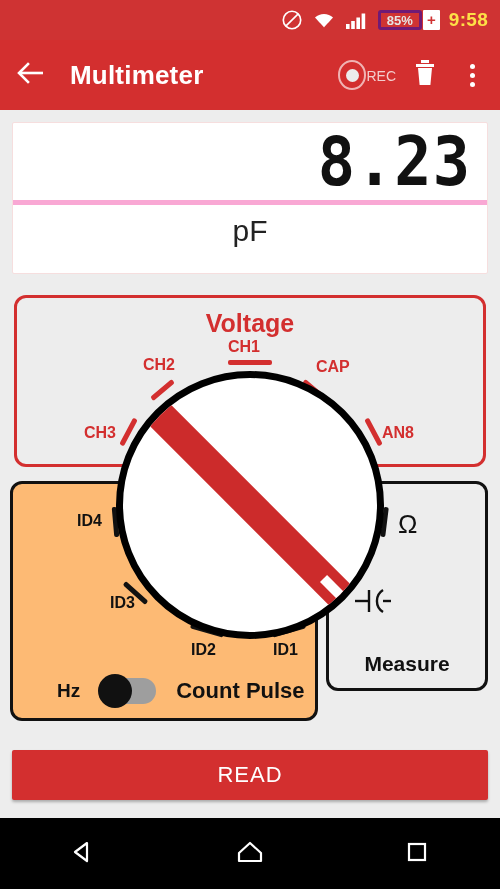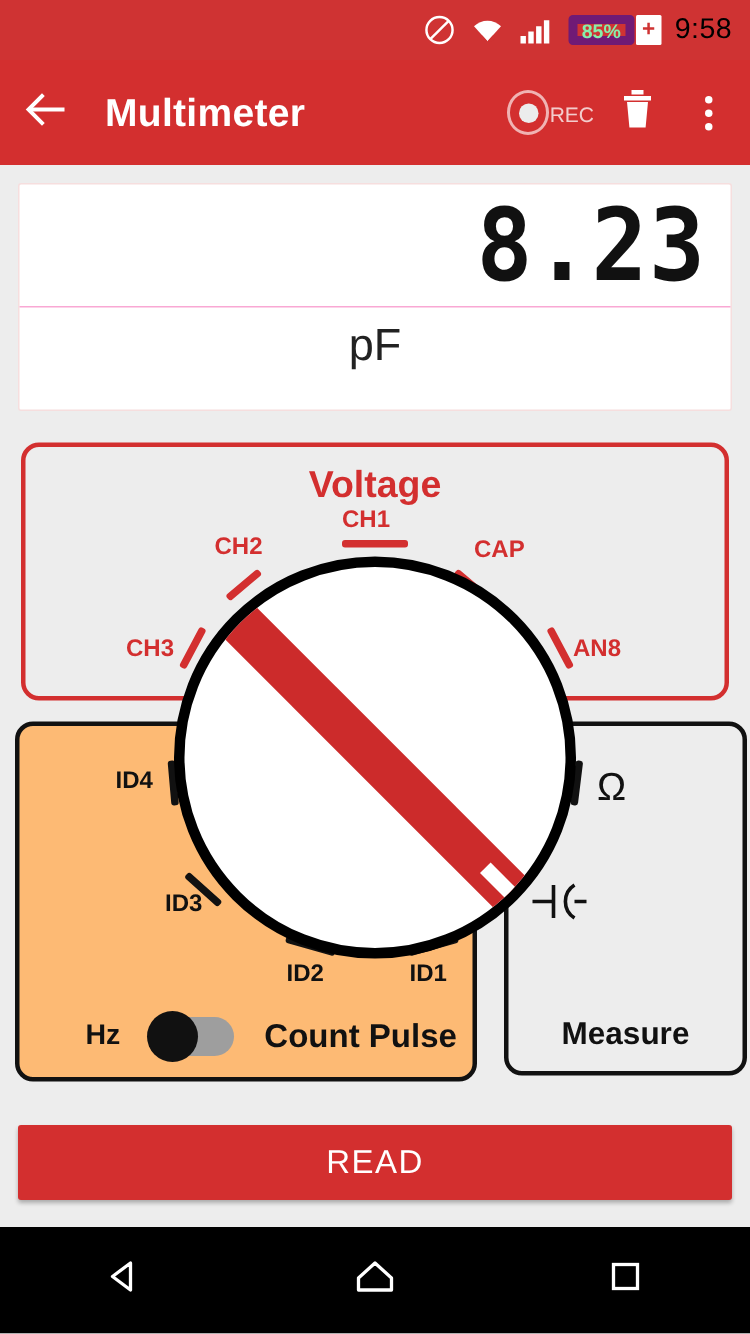--- a/index.html
+++ b/index.html
@@ -12,25 +12,25 @@
   #app { position: relative; width: 500px; height: 889px; background: #ededed; }
 
   
   .statusbar {
     position: absolute; left: 0; top: 0; width: 500px; height: 40px;
     background: #cf3333;
     display: flex; align-items: center; justify-content: flex-end;
     padding-right: 12px; gap: 9px;
   }
   .st-icon { display: flex; align-items: center; justify-content: center; }
-  .st-time { color: #000000; font-size: 19px; font-weight: 400; letter-spacing: .3px; }
+  .st-time { color: #fde047; font-size: 19px; font-weight: 700; letter-spacing: .3px; }
   .batt {
     position: relative; display: flex; align-items: center; justify-content: center;
-    width: 44px; height: 20px; border: 6px solid #701a75; border-radius: 3px;
-    color: #86efac; font-size: 13px; font-weight: 700;
+    width: 44px; height: 20px; border: 3px solid #701a75; border-radius: 3px;
+    color: #e5e5e5; font-size: 13px; font-weight: 700;
   }
   .batt-plus {
     width: 17px; height: 20px; background: #fff; color: #cf3333;
     font-size: 15px; font-weight: 700; line-height: 19px; text-align: center;
     margin-left: 1px; border-radius: 1px;
   }
   .battwrap { display: flex; align-items: center; }
 
   
   .appbar {
@@ -58,21 +58,21 @@
               justify-content: center; gap: 4px; margin-right: 6px; }
   .menu-dot { width: 5px; height: 5px; border-radius: 50%; background: #fff; }
 
   
   .readout {
     position: absolute; left: 12px; top: 122px; width: 476px; height: 152px;
     background: #fff; border: 1px solid #f6dede; border-radius: 2px;
   }
   .readout-value-row {
     height: 82px; display: flex; align-items: center; justify-content: flex-end;
-    padding-right: 16px; border-bottom: 1px solid #f9a8d4;
+    padding-right: 16px; border-bottom: 5px solid #f9a8d4;
   }
   .readout-value {
     font-family: "DejaVu Sans Mono", monospace;
     font-size: 62px; font-weight: 700; color: #111; letter-spacing: 1px;
     transform: scaleY(1.08); transform-origin: center;
   }
   .readout-unit-row { height: 52px; display: flex; align-items: center; justify-content: center; }
   .readout-unit { font-size: 30px; color: #222; }
 
   
@@ -82,21 +82,21 @@
   }
   .panel-voltage-title {
     position: absolute; left: 0; right: 0; top: 11px; text-align: center;
     color: #d32f2f; font-size: 25px; font-weight: 700;
   }
   .panel-count {
     position: absolute; left: 10px; top: 481px; width: 308px; height: 240px;
     background: #fdba74; border: 3px solid #111; border-radius: 12px;
   }
   .panel-measure {
-    position: absolute; left: 336px; top: 481px; width: 162px; height: 236px;
+    position: absolute; left: 326px; top: 481px; width: 162px; height: 210px;
     background: #ededed; border: 3px solid #111; border-radius: 12px;
   }
   .panel-count-footer {
     position: absolute; left: 0; right: 0; bottom: 14px;
     display: flex; align-items: center; padding-left: 44px; gap: 20px;
   }
   .hz-label { font-size: 19px; font-weight: 700; color: #111; }
   .toggle {
     position: relative; width: 56px; height: 26px; border-radius: 13px; background: #9e9e9e;
   }

